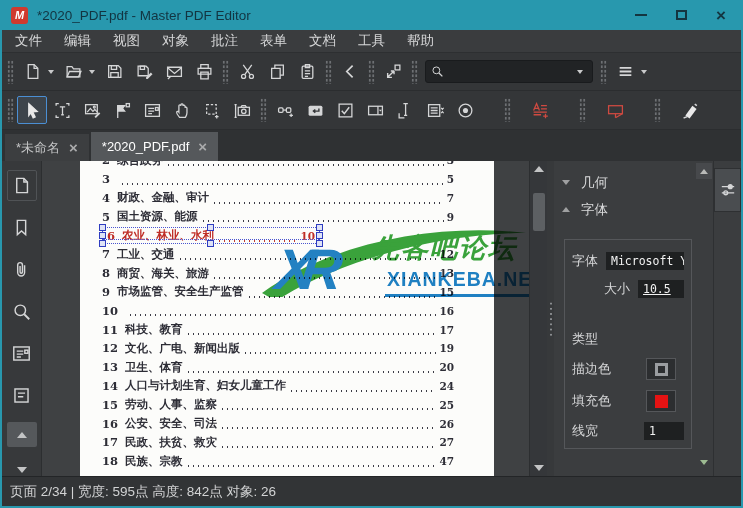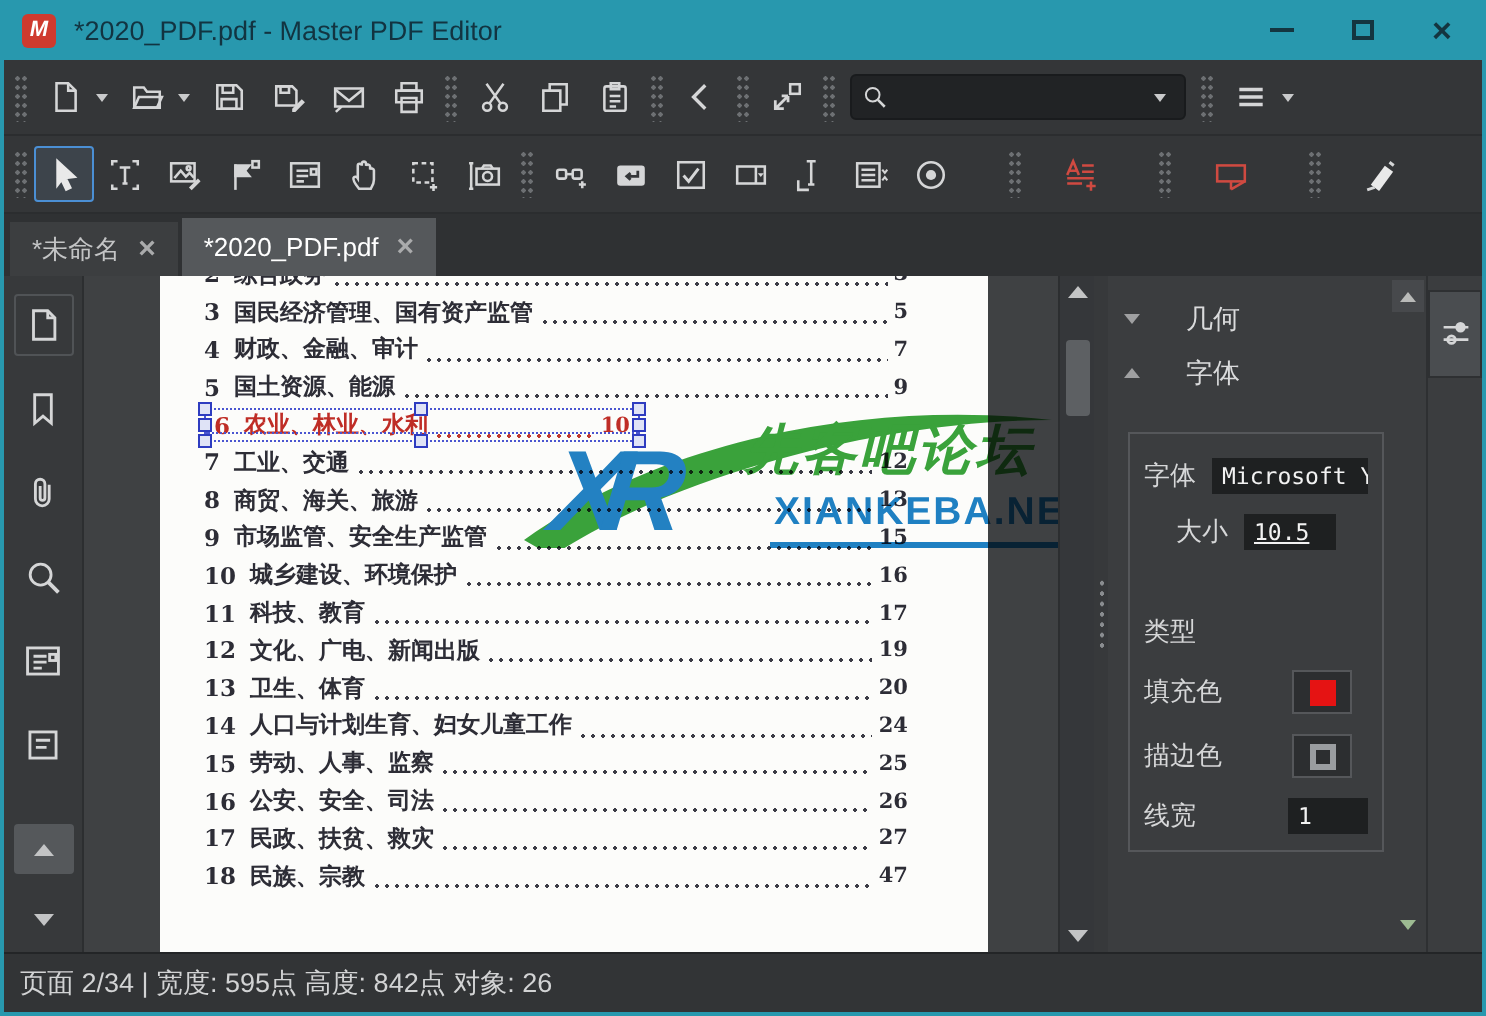--- a/index.html
+++ b/index.html
@@ -85,21 +85,21 @@
   .vthumb{position:absolute;left:3px;top:32px;width:12px;height:38px;background:#5d6063;border-radius:2px;}
   .splitter{width:7px;background:#37393b;display:flex;align-items:center;justify-content:center;flex:none;}
   .spgrip{width:4px;height:36px;background-image:radial-gradient(circle,#8a8d90 1px,transparent 1.2px);background-size:4px 5.2px;}
   
   .rightpanel{width:187px;background:#3b3d3f;display:flex;flex:none;}
   .panel-main{flex:1;display:flex;flex-direction:column;min-width:0;}
   .panel-header{height:25px;margin-top:6px;background:#47494c;border:1px solid #2e3032;display:flex;
                 align-items:center;justify-content:center;color:#e6e7e8;font-size:13px;font-weight:bold;flex:none;}
   .panel-body{flex:1;display:flex;min-height:0;position:relative;}
   .panel-content{flex:1;padding:8px 0 0 8px;min-width:0;overflow:hidden;}
-  .sec{display:flex;align-items:center;gap:23px;height:27px;color:#dadbdc;font-size:13.5px;}
+  .sec{display:flex;align-items:center;gap:11px;height:27px;color:#dadbdc;font-size:13.5px;}
   .tri-down{width:0;height:0;border-left:4.5px solid transparent;border-right:4.5px solid transparent;border-top:5.5px solid #9fa0a1;}
   .tri-up{width:0;height:0;border-left:4.5px solid transparent;border-right:4.5px solid transparent;border-bottom:5.5px solid #9fa0a1;}
   .groupbox{border:1px solid #55575a;margin:16px 4px 0 2px;padding:12px 7px 8px 7px;display:flex;
             flex-direction:column;gap:10px;height:210px;}
   .prow{display:flex;align-items:center;gap:8px;color:#d6d7d8;font-size:13px;white-space:nowrap;}
   .pinput{background:#1e2021;color:#f2f2f2;padding:2px 5px;font-family:"DejaVu Sans Mono",monospace;font-size:11.5px;overflow:hidden;}
   .pfont{flex:1;}
   .psize{width:46px;text-decoration:underline;}
   .pselect{background:#2c2e30;color:#f0f0f0;font-size:12.5px;padding:3px 8px;width:92px;}
   .swatchbtn{width:30px;height:22px;background:#2c2e30;border:1px solid #55575a;display:flex;align-items:center;justify-content:center;margin-left:auto;margin-right:8px;}
@@ -129,20 +129,31 @@
         <span class="glyph-min"></span>
       </div>
     <div class="wbtn">
         <span class="glyph-max"></span>
       </div>
     <div class="wbtn">
         <span class="glyph-close">×</span>
       </div>
   </div>
 
+  <nav class="menubar" id="menubar">
+      <div class="menu-item">文件</div>
+      <div class="menu-item">编辑</div>
+      <div class="menu-item">视图</div>
+      <div class="menu-item">对象</div>
+      <div class="menu-item">批注</div>
+      <div class="menu-item">表单</div>
+      <div class="menu-item">文档</div>
+      <div class="menu-item">工具</div>
+      <div class="menu-item">帮助</div>
+    </nav>
 
   <div class="toolbar tb1" id="tb1">
       <div class="grip"></div>
       <button class="tbtn">
         <span class="icon">
           <svg width="17" height="17" viewBox="0 0 16 16">
             <path d="M4 1.5h5.5L13 5v9.5H4z"></path>
             <path d="M9.5 1.5V5H13"></path>
           </svg>
         </span>
@@ -490,21 +501,20 @@
     <div class="docarea">
       <div class="page" id="page">
           <div class="trow">
             <span class="tnum">2</span>
             <span class="ttitle">综合政务</span>
             <span class="lead"></span>
             <span class="tpage">3</span>
           </div>
           <div class="trow">
             <span class="tnum">3</span>
-            <span class="ttitle">国民经济管理、国有资产监管</span>
             <span class="lead"></span>
             <span class="tpage">5</span>
           </div>
           <div class="trow">
             <span class="tnum">4</span>
             <span class="ttitle">财政、金融、审计</span>
             <span class="lead"></span>
             <span class="tpage">7</span>
           </div>
           <div class="trow">
@@ -543,21 +553,20 @@
             <span class="tpage">13</span>
           </div>
           <div class="trow">
             <span class="tnum">9</span>
             <span class="ttitle">市场监管、安全生产监管</span>
             <span class="lead"></span>
             <span class="tpage">15</span>
           </div>
           <div class="trow">
             <span class="tnum">10</span>
-            <span class="ttitle">城乡建设、环境保护</span>
             <span class="lead"></span>
             <span class="tpage">16</span>
           </div>
           <div class="trow">
             <span class="tnum">11</span>
             <span class="ttitle">科技、教育</span>
             <span class="lead"></span>
             <span class="tpage">17</span>
           </div>
           <div class="trow">
@@ -637,38 +646,38 @@
             </div>
             <div class="sec">
               <span class="tri-up"></span>
               <span>字体</span>
             </div>
             <div class="groupbox">
               <div class="prow">
                 <span>字体</span>
                 <span class="pinput pfont">Microsoft YaHei</span>
               </div>
-              <div class="prow" style="justify-content:center;">
+              <div class="prow" style="justify-content:flex-end;">
                 <span>大小</span>
                 <span class="pinput psize">10.5</span>
               </div>
               <div style="height:24px;"></div>
               <div class="prow">
                 <span>类型</span>
               </div>
               <div class="prow">
+                <span>描边色</span>
+                <span class="swatchbtn">
+                    <span class="swatch-stroke"></span>
+                  </span>
+              </div>
+              <div class="prow">
                 <span>填充色</span>
                 <span class="swatchbtn">
                     <span class="swatch-fill" id="fillswatch" style="background: rgb(229, 19, 19);"></span>
-                  </span>
-              </div>
-              <div class="prow">
-                <span>描边色</span>
-                <span class="swatchbtn">
-                    <span class="swatch-stroke"></span>
                   </span>
               </div>
               <div class="prow">
                 <span>线宽</span>
                 <span class="pinput plw">1</span>
               </div>
             </div>
           </div>
           <div class="panel-scrollcol">
             <div class="psc-up">

